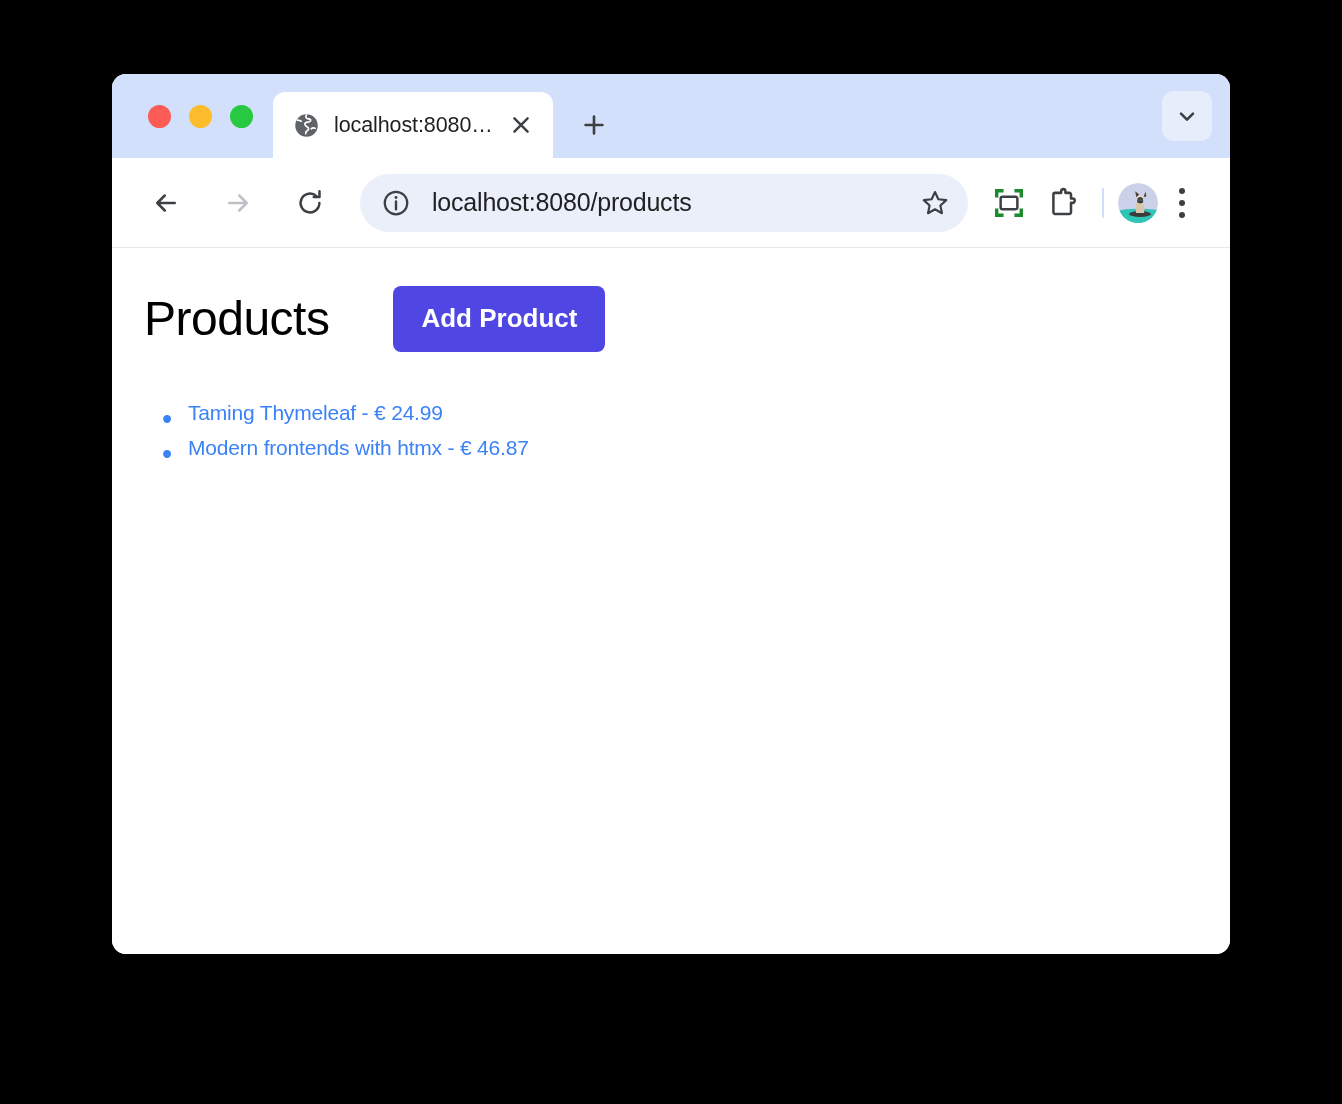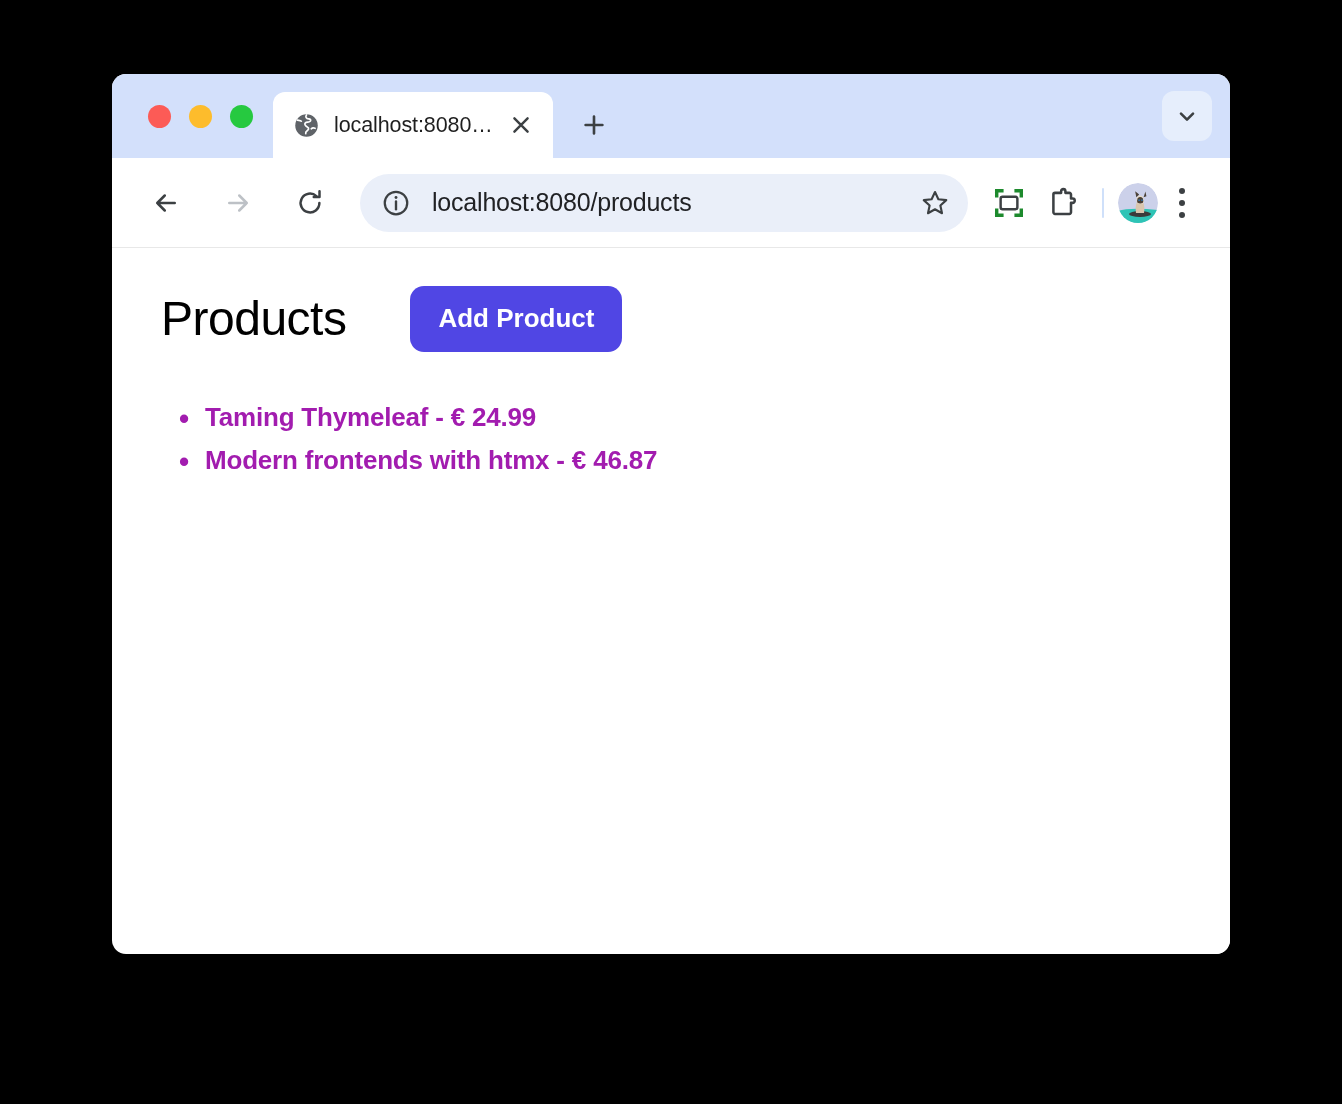--- a/index.html
+++ b/index.html
@@ -186,60 +186,58 @@
     background: #3c4043;
     display: block;
   }
 
   
   .page {
     flex: 1;
     background: #ffffff;
     padding: 38px 32px 0 32px;
     overflow: hidden;
-    margin-left: 17px;
   }
 
   .page-header {
     display: flex;
     align-items: center;
     gap: 64px;
   }
   .page-title {
     font-size: 48px;
     font-weight: 400;
     color: #000000;
     letter-spacing: -0.5px;
     line-height: 1;
   }
   .add-product-btn {
     background: #5046e4;
     color: #ffffff;
     font-size: 26px;
     font-weight: bold;
     border: none;
-    border-radius: 14px;
+    border-radius: 8px;
     padding: 18px 28px;
     font-family: "Liberation Sans", sans-serif;
     line-height: 1.15;
     cursor: pointer;
   }
 
   .product-list {
     margin-top: 44px;
     padding-left: 44px;
     list-style: none;
   }
   .product-list li {
-    font-size: 26px;
-    color: #a21caf;
+    font-size: 21px;
+    color: #3b82f6;
     line-height: 1.65;
     position: relative;
     letter-spacing: -0.2px;
-    font-weight: bold;
   }
   .product-list li::before {
     content: "•";
     position: absolute;
     left: -26px;
     font-size: 29px;
     line-height: 1.65;
   }
 </style>
 </head>

